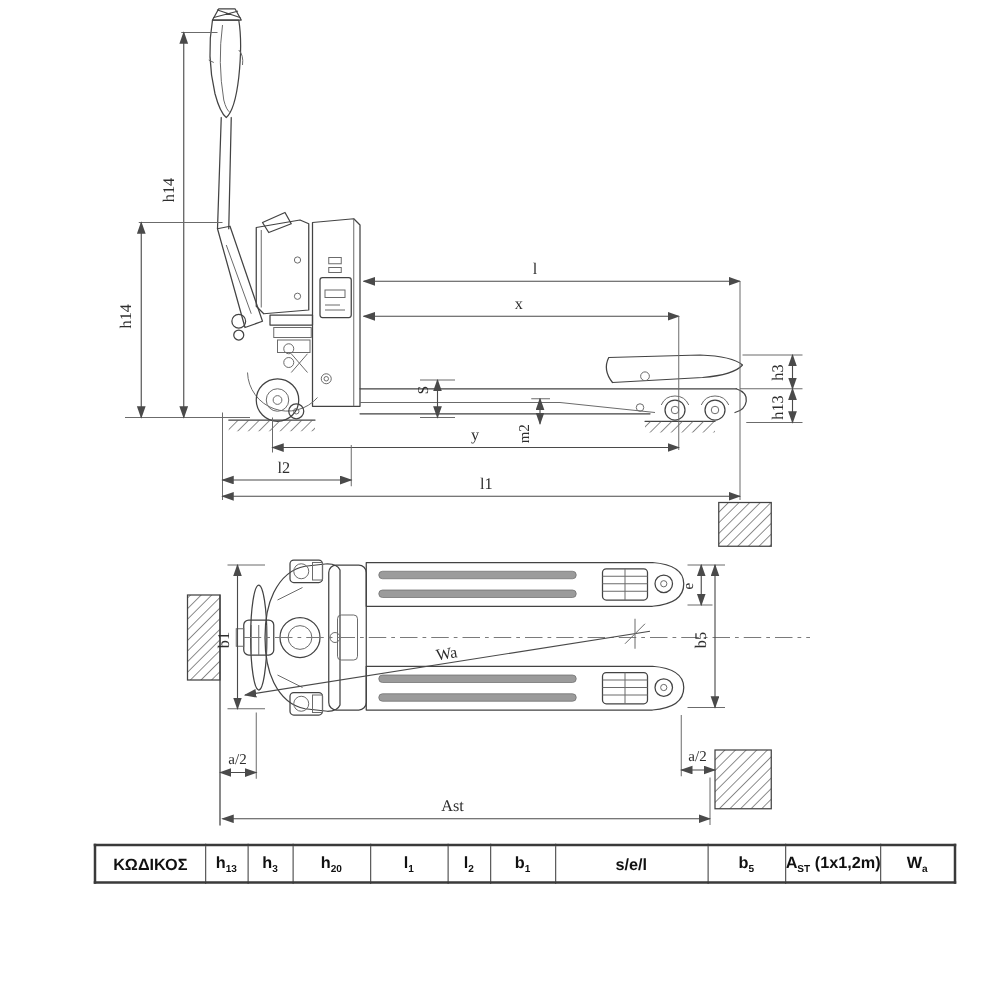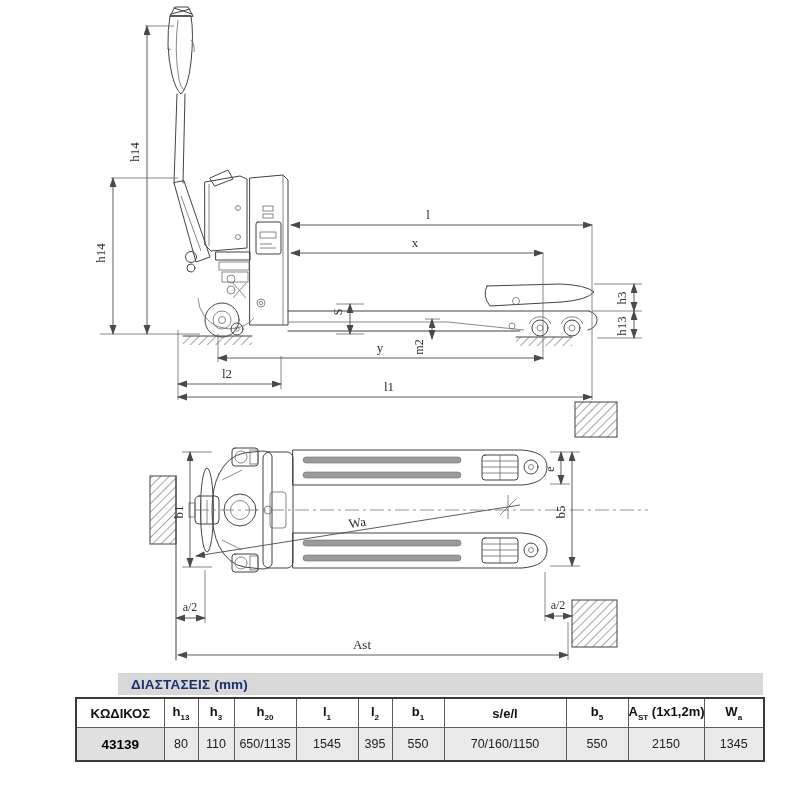--- a/index.html
+++ b/index.html
@@ -270,23 +270,20 @@
       <g>
         <rect x="575" y="402" width="42" height="35" fill="url(#hatch)" stroke="#434343" stroke-width="1"></rect>
       </g>
       <g>
         <rect x="572" y="600" width="45" height="47" fill="url(#hatch)" stroke="#434343" stroke-width="1"></rect>
       </g>
     </g>
   </svg>
 
   <div class="tablewrap">
-    <div class="tabletitle">
-      <span>ΔΙΑΣΤΑΣΕΙΣ (mm)</span>
-    </div>
     <table class="dims">
       <colgroup>
         <col style="width:88px">
           <col style="width:34px">
           <col style="width:36px">
           <col style="width:62px">
         <col style="width:62px">
           <col style="width:34px">
           <col style="width:52px">
           <col style="width:122px">
@@ -301,29 +298,16 @@
         <th><span>h</span><sub>3</sub></th>
         <th><span>h</span><sub>20</sub></th>
         <th><span>l</span><sub>1</sub></th>
         <th><span>l</span><sub>2</sub></th>
         <th><span>b</span><sub>1</sub></th>
         <th><span>s/e/l</span></th>
         <th><span>b</span><sub>5</sub></th>
         <th><span>A</span><sub>ST</sub><span class="suffix"> (1x1,2m)</span></th>
         <th><span>W</span><sub>a</sub></th>
       </tr>
-      <tr>
-        <td class="code">43139</td>
-        <td>80</td>
-        <td>110</td>
-        <td>650/1135</td>
-        <td>1545</td>
-        <td>395</td>
-        <td>550</td>
-        <td>70/160/1150</td>
-        <td>550</td>
-        <td>2150</td>
-        <td>1345</td>
-      </tr>
     </tbody>
       </table>
   </div>
 </div>
 
 </body></html>

